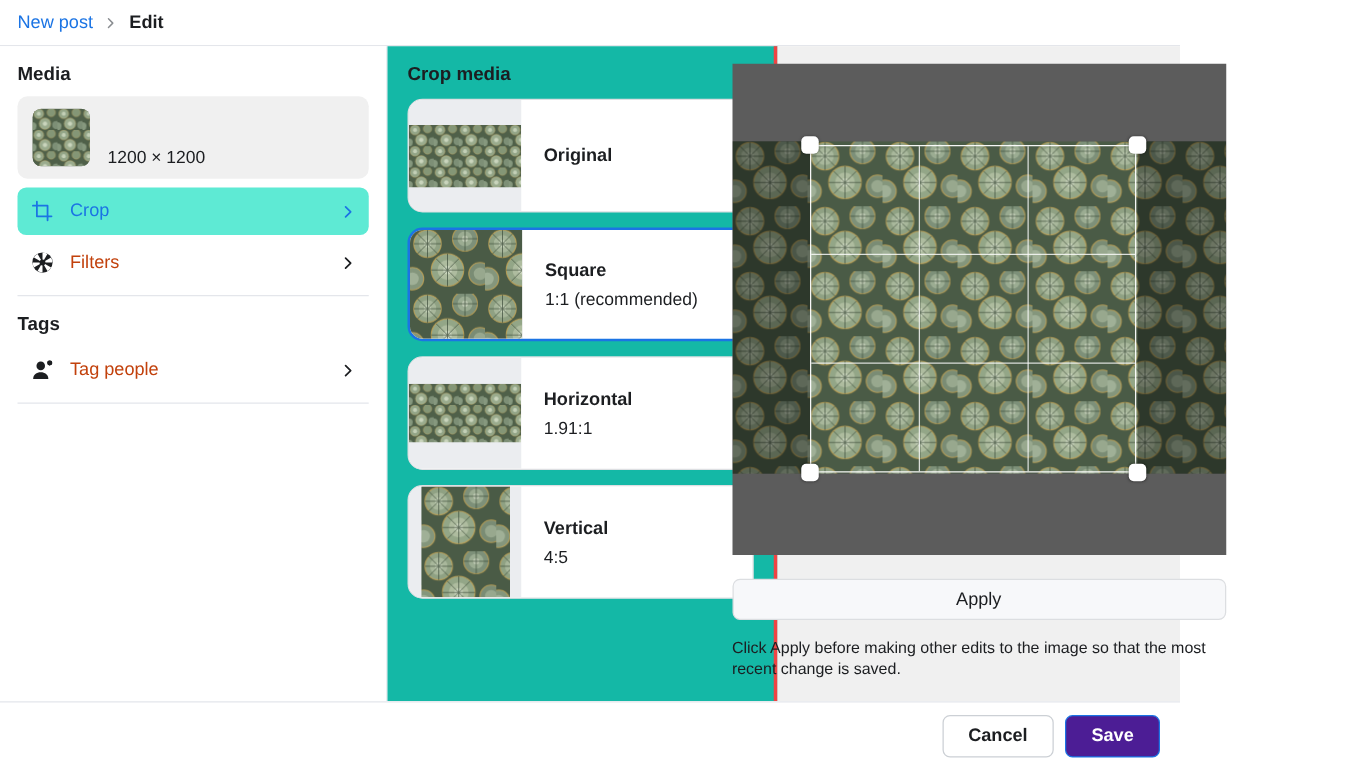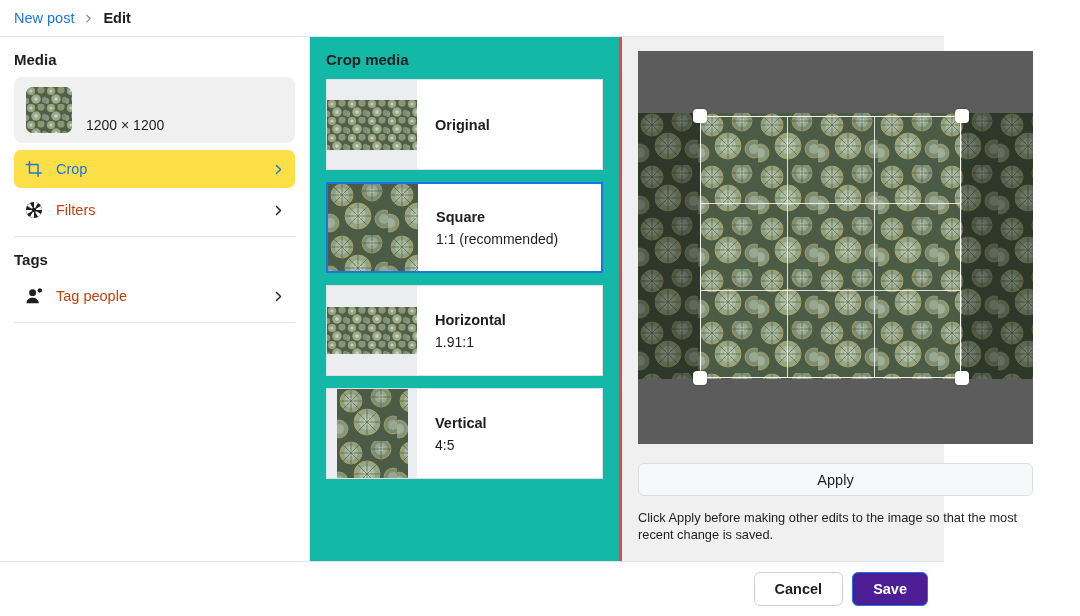--- a/index.html
+++ b/index.html
@@ -53,60 +53,60 @@
     background: #6d7a63;
   }
   .media-dim { font-size: 14px; color: #1c1e21; }
 
   .row {
     display: flex; align-items: center; gap: 12px;
     height: 38px; padding: 0 10px;
     border-radius: 7px; cursor: pointer;
     margin-bottom: 3px;
   }
-  .row.active { background: #fde047; }
+  .row.active { background: #5eead4; }
   .row .r-icon { width: 20px; height: 20px; flex: 0 0 20px; display:flex; align-items:center; justify-content:center; }
   .row .r-label { flex: 1 1 auto; font-size: 14.5px; color: #c2410c; }
   .row.active .r-label { color: #1b74e4; font-weight: 500; }
   .row .r-chev { width: 14px; height: 14px; display:flex; align-items:center; justify-content:center; color:#1c1e21; }
   .row.active .r-chev { color: #1b74e4; }
 
   
   .croplist {
     width: 312px; flex: 0 0 312px;
     background: #14b8a6;
     border-right: 3px solid #ef4444;
     padding: 0 16px;
     overflow: hidden;
   }
   .croplist-title { font-size: 15px; font-weight: 700; padding: 14px 0 11px 0; }
   .crop-card {
     display: flex; align-items: stretch;
-    border: 1px solid #dddfe2; border-radius: 0;
+    border: 1px solid #dddfe2; border-radius: 12px;
     height: 91px; margin-bottom: 12px;
     background: #fff; overflow: hidden; cursor: pointer;
   }
   .crop-card.selected { border: 2px solid #1b74e4; }
   .crop-thumb-box {
     width: 90px; flex: 0 0 90px;
     background: #ebedf0;
     display: flex; align-items: center; justify-content: center;
     overflow: hidden;
   }
   .crop-card.selected .crop-thumb-box { background: transparent; }
   .crop-text { flex: 1 1 auto; display: flex; flex-direction: column; justify-content: center; padding-left: 18px; }
   .crop-name { font-size: 14.5px; font-weight: 700; color:#1c1e21; }
   .crop-ratio { font-size: 14px; color: #1c1e21; margin-top: 6px; }
 
   
   .preview {
     flex: 1 1 auto;
     background: #f0f0f0;
     display: flex; flex-direction: column;
-    align-items: flex-start;
+    align-items: center;
     padding: 14px 16px 0 16px;
     min-width: 0;
   }
   .stage {
     position: relative;
     width: 395px; height: 393px;
     background: #5c5c5c;
     overflow: hidden;
   }
   .stage-img {

